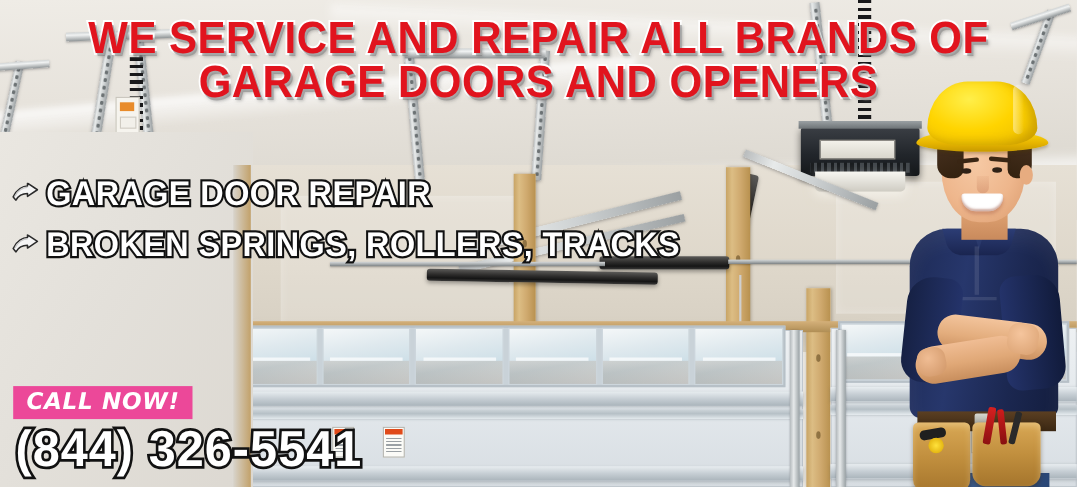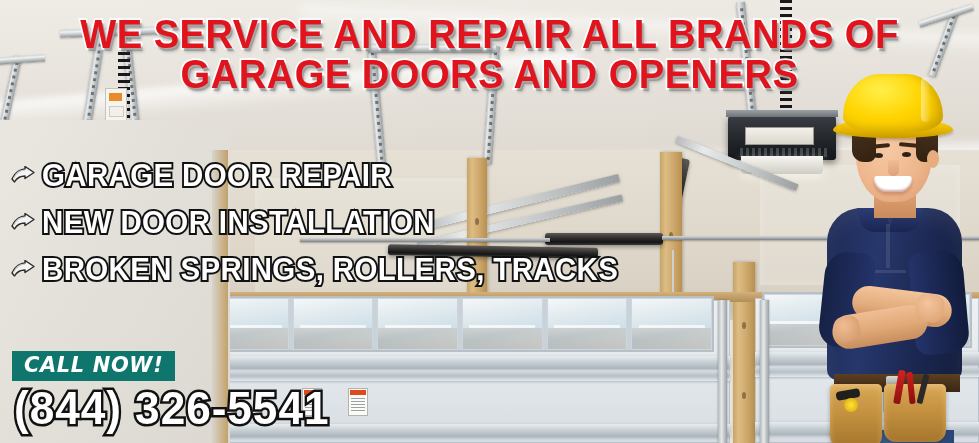--- a/index.html
+++ b/index.html
@@ -387,21 +387,21 @@
     color: #ffffff;
     transform: scaleX(0.95);
     transform-origin: left center;
     -webkit-text-stroke: 4px #111111;
     paint-order: stroke fill;
     white-space: nowrap;
   }
 
   .callnow {
     position: absolute; left: 12px; top: 351px;
-    background: #0f766e;
+    background: #ec4899;
     padding: 4px 12px 5px 12px;
     font-family: "DejaVu Sans", sans-serif;
     font-weight: 700;
     font-style: italic;
     font-size: 21px;
     line-height: 21px;
     letter-spacing: 0.6px;
     color: #ffffff;
   }
 
@@ -602,29 +602,20 @@
     <div class="bullet-row">
       <span class="bullet-arrow">
         <svg width="26" height="20" viewBox="0 0 26 20" aria-hidden="true">
           <path d="M2 13 C5 6, 11 3, 15 3 L15 0.5 L24 6.5 L15 12.5 L15 10 C11.5 10, 7 11.5, 4.5 16 Z" fill="#f5f5f5" stroke="#2b2b2b" stroke-width="1.4" stroke-linejoin="round"></path>
           <path d="M3.6 12.3 C6.3 6.6, 11.3 4.2, 15 4.2" fill="none" stroke="#c9c9c9" stroke-width="1.2"></path>
         </svg>
       </span>
       <span class="bullet-text">GARAGE DOOR REPAIR</span>
     </div>
 
-    <div class="bullet-row">
-      <span class="bullet-arrow">
-        <svg width="26" height="20" viewBox="0 0 26 20" aria-hidden="true">
-          <path d="M2 13 C5 6, 11 3, 15 3 L15 0.5 L24 6.5 L15 12.5 L15 10 C11.5 10, 7 11.5, 4.5 16 Z" fill="#f5f5f5" stroke="#2b2b2b" stroke-width="1.4" stroke-linejoin="round"></path>
-          <path d="M3.6 12.3 C6.3 6.6, 11.3 4.2, 15 4.2" fill="none" stroke="#c9c9c9" stroke-width="1.2"></path>
-        </svg>
-      </span>
-      <span class="bullet-text">NEW DOOR INSTALLATION</span>
-    </div>
 
     <div class="bullet-row">
       <span class="bullet-arrow">
         <svg width="26" height="20" viewBox="0 0 26 20" aria-hidden="true">
           <path d="M2 13 C5 6, 11 3, 15 3 L15 0.5 L24 6.5 L15 12.5 L15 10 C11.5 10, 7 11.5, 4.5 16 Z" fill="#f5f5f5" stroke="#2b2b2b" stroke-width="1.4" stroke-linejoin="round"></path>
           <path d="M3.6 12.3 C6.3 6.6, 11.3 4.2, 15 4.2" fill="none" stroke="#c9c9c9" stroke-width="1.2"></path>
         </svg>
       </span>
       <span class="bullet-text">BROKEN SPRINGS, ROLLERS, TRACKS</span>
     </div>

